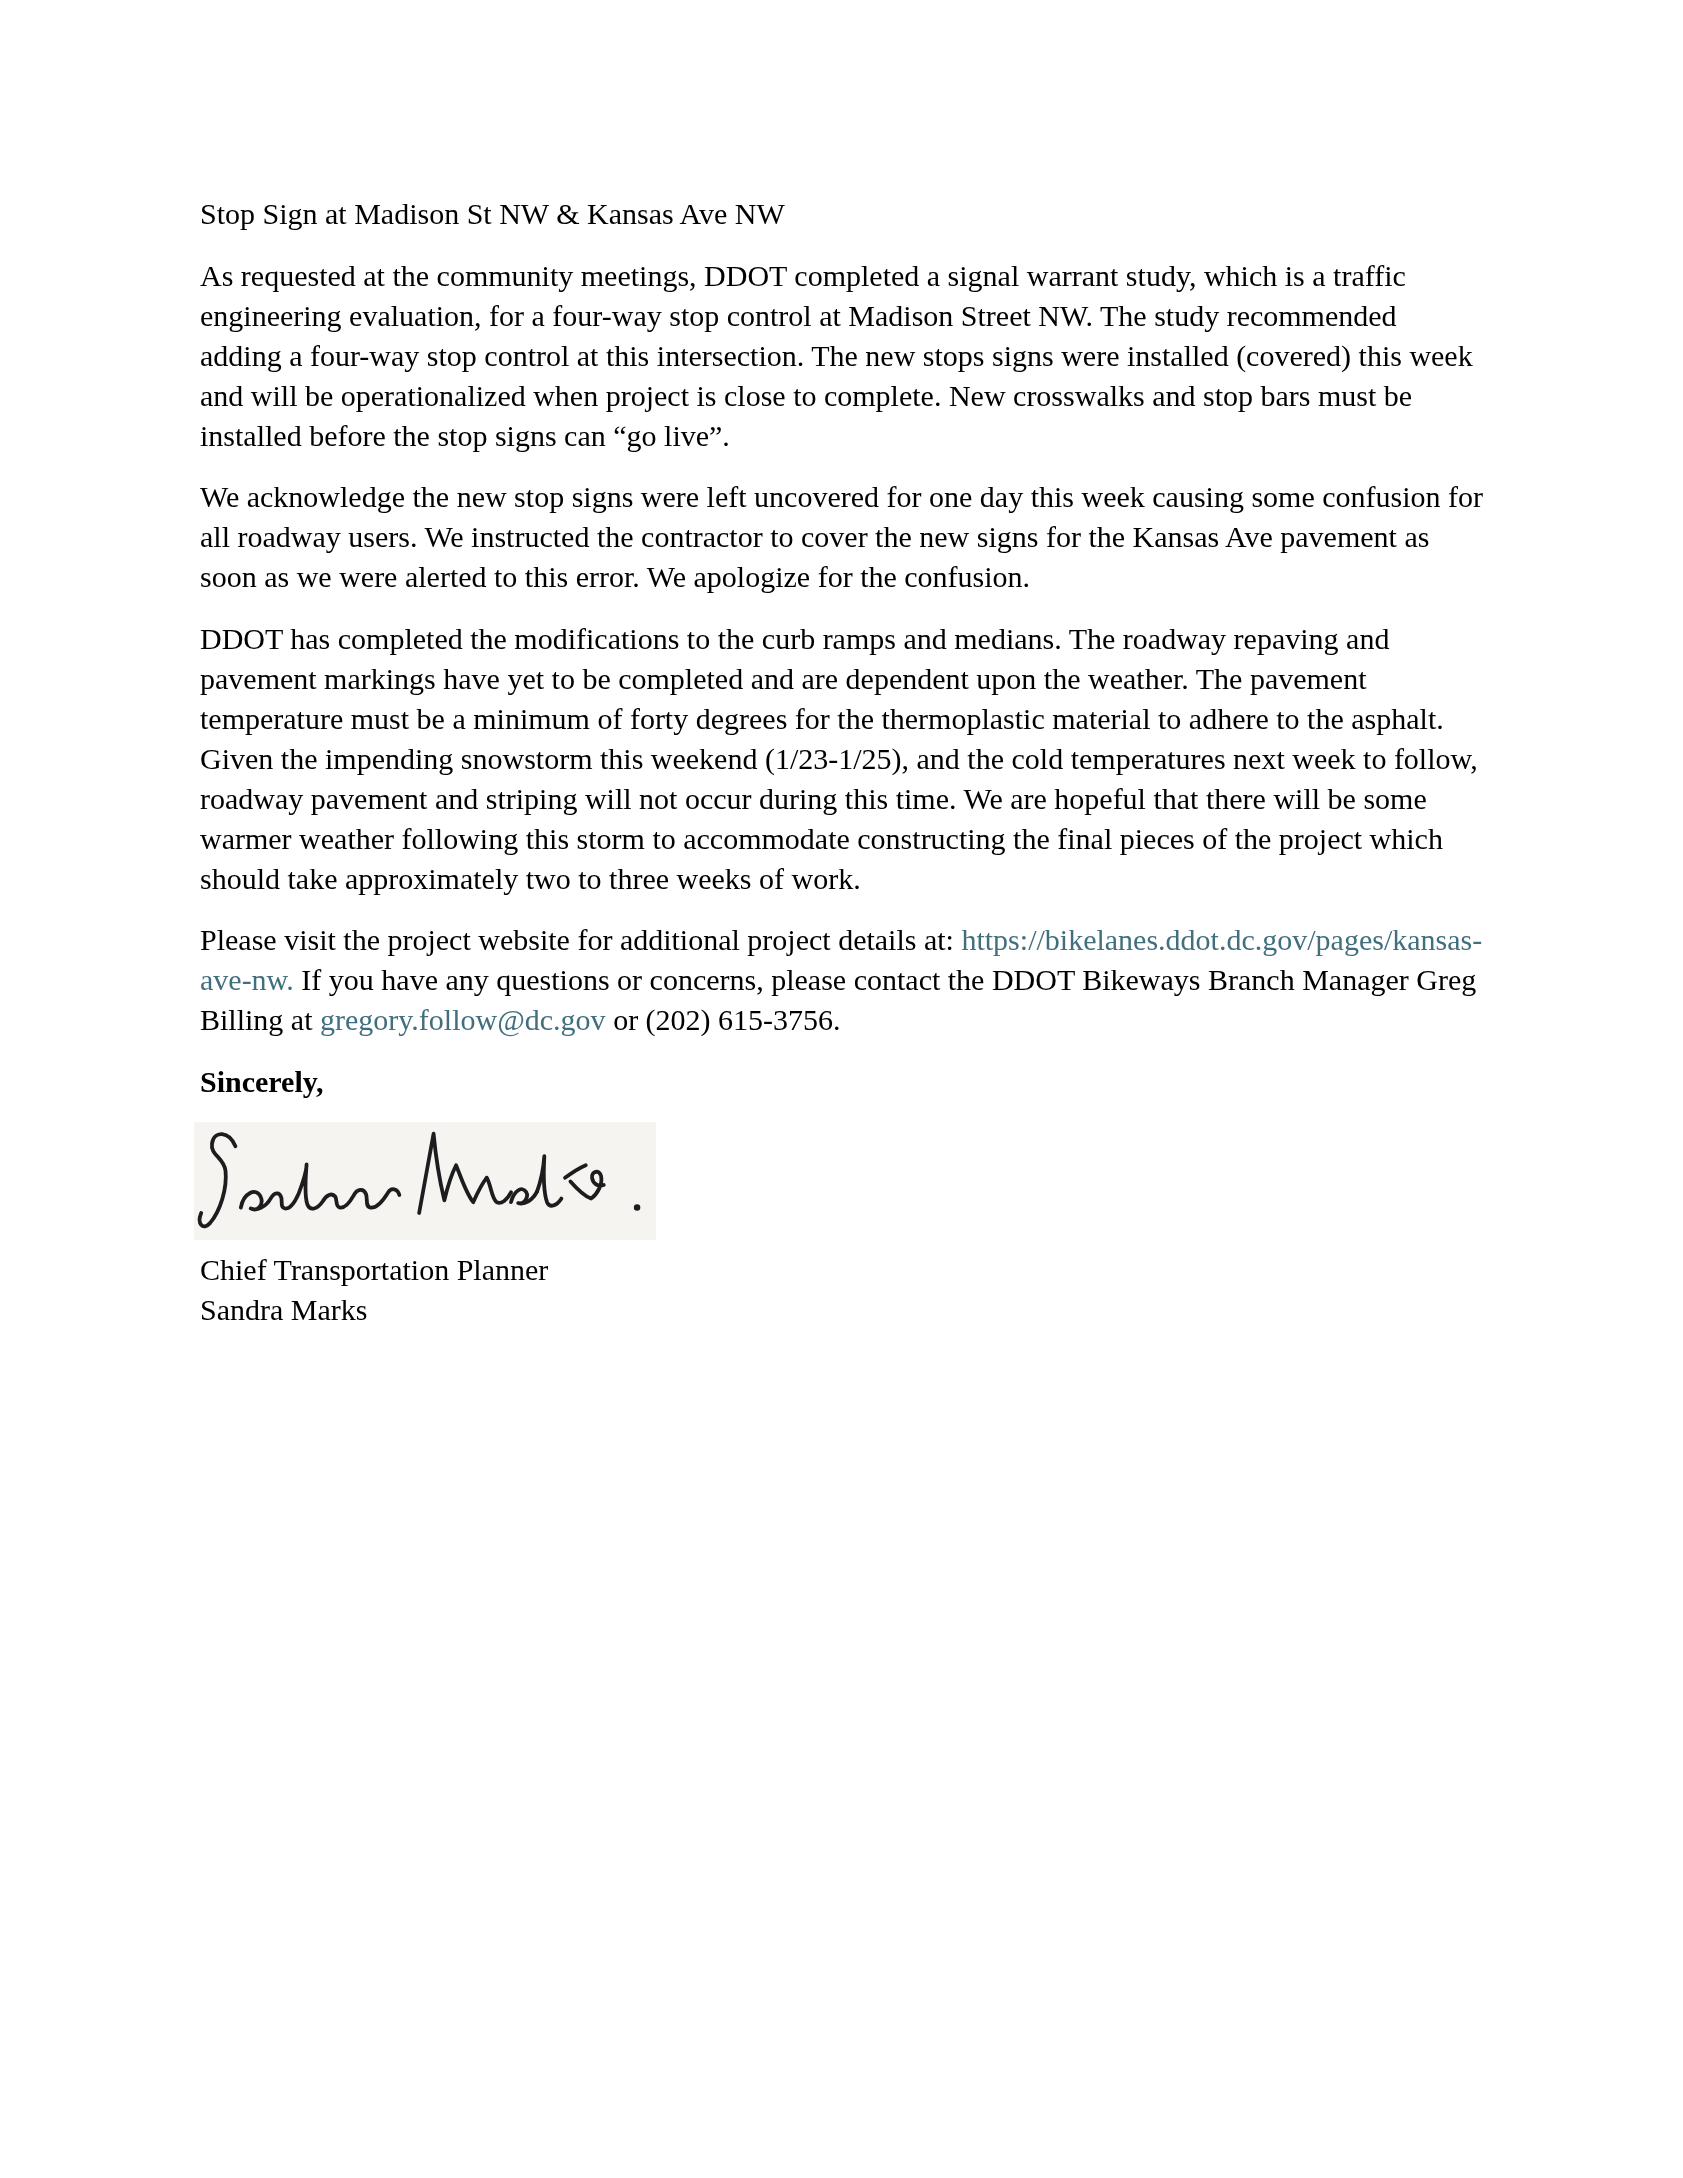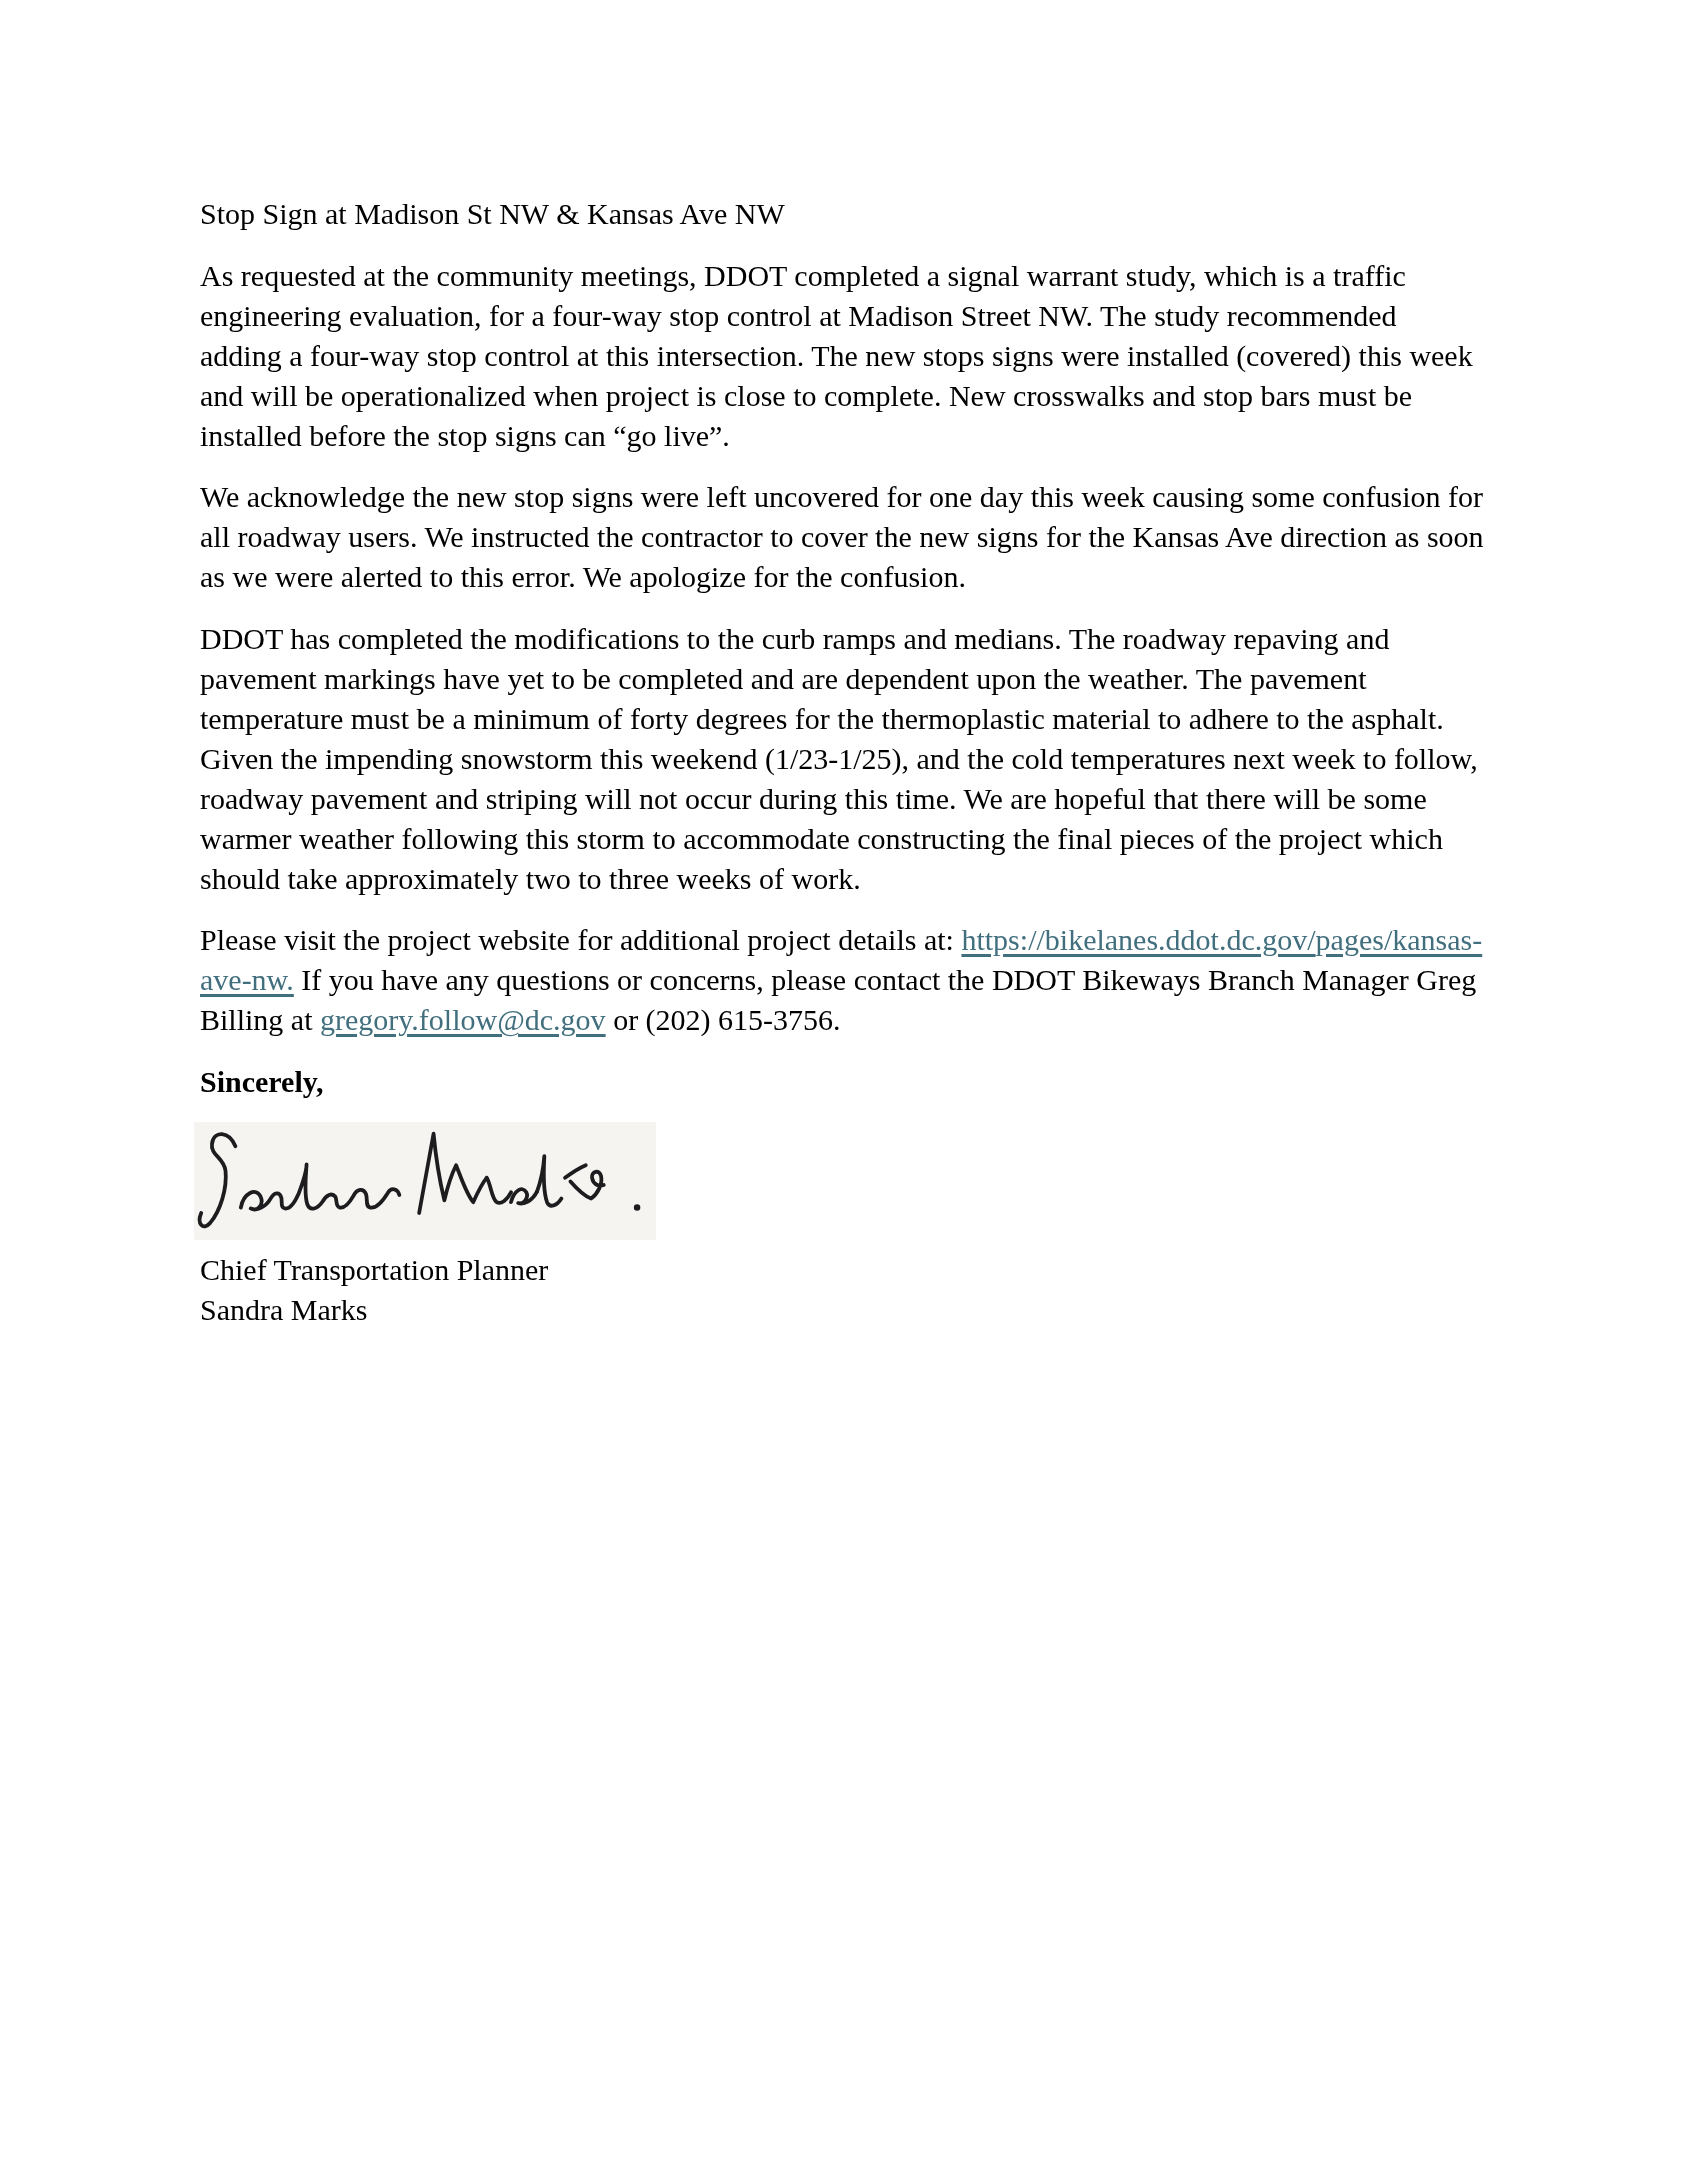--- a/index.html
+++ b/index.html
@@ -29,21 +29,20 @@
     margin: 0 0 21.6px 0;
   }
   .heading.tight {
     margin-bottom: 0;
   }
   .para {
     margin: 0 0 21.6px 0;
   }
   .link {
     color: #426f7e;
-    text-decoration: underline;
     text-decoration-color: #426f7e;
     text-underline-offset: 3.6px;
     cursor: pointer;
   }
   .sig-box {
     width: 462px;
     height: 118px;
     background: #f5f4f0;
     margin: 20px 0 10px -6.3px;
   }
@@ -58,21 +57,21 @@
 </style>
 </head>
 <body>
 
 <div class="content">
 
   <div class="heading">Stop Sign at Madison St NW &amp; Kansas Ave NW</div>
 
   <p class="para">As requested at the community meetings, DDOT completed a signal warrant study, which is a traffic engineering evaluation, for a four-way stop control at Madison Street NW. The study recommended adding a four-way stop control at this intersection. The new stops signs were installed (covered) this week and will be operationalized when project is close to complete. New crosswalks and stop bars must be installed before the stop signs can “go live”.</p>
 
-  <p class="para">We acknowledge the new stop signs were left uncovered for one day this week causing some confusion for all roadway users. We instructed the contractor to cover the new signs for the Kansas Ave direction as soon as we were alerted to this error. We apologize for the confusion.</p>
+  <p class="para">We acknowledge the new stop signs were left uncovered for one day this week causing some confusion for all roadway users. We instructed the contractor to cover the new signs for the Kansas Ave pavement as soon as we were alerted to this error. We apologize for the confusion.</p>
 
 
   <p class="para">DDOT has completed the modifications to the curb ramps and medians. The roadway repaving and pavement markings have yet to be completed and are dependent upon the weather. The pavement temperature must be a minimum of forty degrees for the thermoplastic material to adhere to the asphalt. Given the impending snowstorm this weekend (1/23-1/25), and the cold temperatures next week to follow, roadway pavement and striping will not occur during this time. We are hopeful that there will be some warmer weather following this storm to accommodate constructing the final pieces of the project which should take approximately two to three weeks of work.</p>
 
 
   <p class="para"><span>Please visit the project website for additional project details at: </span><a class="link">https://bikelanes.ddot.dc.gov/</a><wbr><a class="link">pages/kansas-ave-nw.</a><span> If you have any questions or concerns, please contact the DDOT Bikeways Branch Manager Greg Billing at </span><a class="link">gregory.follow@dc.gov</a><span> or (202) 615-3756.</span></p>
 
   <p class="para" style="margin-bottom:12px;font-weight:bold;">Sincerely,</p>
 
   <div class="sig-box">

